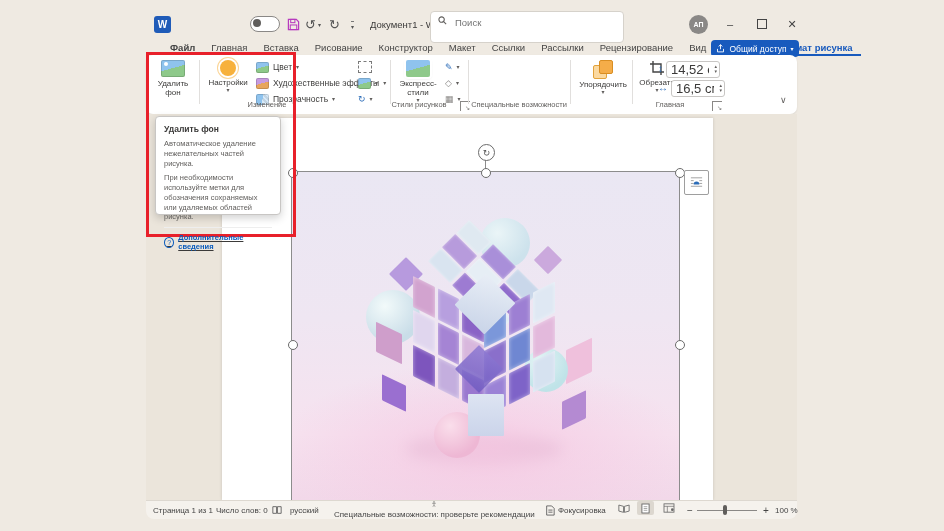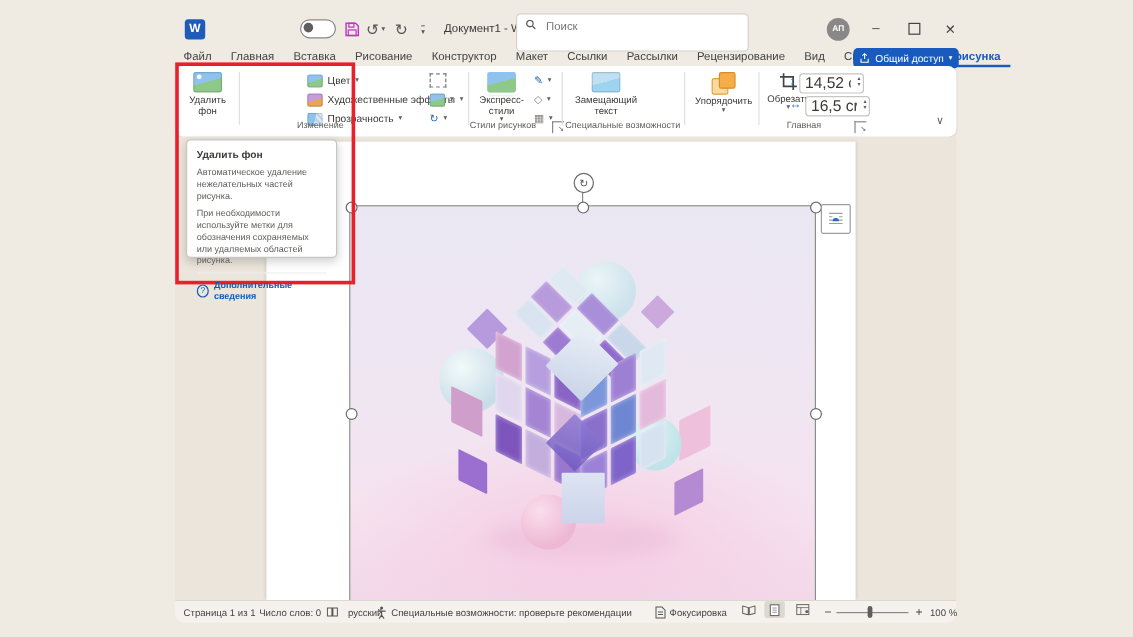--- a/index.html
+++ b/index.html
@@ -62,21 +62,21 @@
   .spinbox input{border:none;outline:none;width:38px;font-size:13px;padding-left:4px;background:transparent;
                  font-family:"Liberation Sans",sans-serif;color:#3b3a39;}
   .spinarrows{display:flex;flex-direction:column;font-size:5px;color:#605e5c;line-height:1;margin-left:auto;margin-right:2px;}
   .collapse-chevron{position:absolute;left:634px;top:40px;font-size:9px;color:#605e5c;}
   
   .redbox{left:146px;top:52px;width:144px;height:179px;border:3px solid #e8202a;pointer-events:none;z-index:40;}
   .tooltip{left:155px;top:116px;width:126px;height:99px;background:#fff;border:1px solid #c8c6c4;border-radius:4px;
            box-shadow:0 3px 8px rgba(0,0,0,.18);z-index:41;padding:7px 8px;box-sizing:border-box;}
   .tt-title{font-size:8.5px;font-weight:bold;color:#3b3a39;margin-bottom:5px;}
   .tt-body{font-size:7.5px;color:#605e5c;line-height:1.3;margin-bottom:5px;}
-  .tt-link{display:flex;align-items:center;gap:4px;border-top:1px solid #eee;padding-top:5px;}
+  .tt-link{display:flex;align-items:center;gap:4px;border-top:1px solid #eee;padding-top:5px;text-decoration:underline;}
   .tt-link .q{width:9px;height:9px;border-radius:50%;border:1px solid #0b5cbd;color:#0b5cbd;font-size:7px;
               display:flex;align-items:center;justify-content:center;}
   .tt-link span.lbl{font-size:7.5px;color:#0b5cbd;font-weight:bold;}
   
   .docarea{left:146px;top:114px;width:651px;height:386px;background:#ebe5db;overflow:hidden;}
   .page{position:absolute;left:76px;top:4px;width:491px;height:382px;background:#fff;box-shadow:0 0 3px rgba(0,0,0,.15);}
   .picture{position:absolute;left:70px;top:54px;width:387px;height:328px;outline:1px solid #8c8c8c;overflow:hidden;
            background:linear-gradient(180deg,#eae7f3 0%,#efe6f2 45%,#f6e2ef 80%,#f2d8e9 100%);}
   .picture::after{content:"";position:absolute;left:50%;bottom:-40px;width:420px;height:180px;transform:translateX(-50%);
            background:radial-gradient(ellipse at center,rgba(246,199,226,.8),rgba(246,199,226,0) 70%);}
@@ -156,21 +156,21 @@
       </div>
     <div class="tb-item winctl" style="left:608px;">
         <span class="maxbox"></span>
       </div>
     <div class="tb-item winctl" style="left:638px;">
         <span>✕</span>
       </div>
   </div>
 
   <div class="abs tabsrow">
-    <span class="rtab" style="margin-left:0;">Файл</span>
+    <span class="rtab" style="margin-left:17px;font-weight:bold;">Файл</span>
     <span class="rtab">Главная</span>
     <span class="rtab">Вставка</span>
     <span class="rtab">Рисование</span>
     <span class="rtab">Конструктор</span>
     <span class="rtab">Макет</span>
     <span class="rtab">Ссылки</span>
     <span class="rtab">Рассылки</span>
     <span class="rtab">Рецензирование</span>
     <span class="rtab">Вид</span>
     <span class="rtab">Справка</span>
@@ -186,20 +186,25 @@
   </div>
 
   <div class="abs ribbon">
 
     <div class="bigbtn" style="left:4px;width:46px;">
       <span class="bicon pic pic22 sun"></span>
       <span>Удалить фон</span>
     </div>
     <div class="rb-divider" style="left:53px;"></div>
 
+    <div class="bigbtn" style="left:57px;width:50px;">
+      <span class="bicon sunicon"></span>
+      <span>Настройки</span>
+      <span class="caret">▾</span>
+    </div>
 
     <div class="smallrow" style="left:110px;top:5px;">
       <span class="pic pic13"></span>
       <span>Цвет</span>
       <span class="caret">▾</span>
     </div>
     <div class="smallrow" style="left:110px;top:21px;">
       <span class="pic pic13 pic-art"></span>
       <span>Художественные эффекты</span>
       <span class="caret">▾</span>
@@ -241,24 +246,20 @@
     <div class="smallrow" style="left:299px;top:37px;">
         <span class="miniglyph" style="color:#8a8886;">▦</span>
         <span class="caret">▾</span>
       </div>
     <div class="grouplabel" style="left:238px;width:70px;">Стили рисунков</div>
     <div class="launcher" style="left:314px;">
         <span>↘</span>
       </div>
     <div class="rb-divider" style="left:322px;"></div>
 
-    <div class="bigbtn" style="left:330px;width:58px;">
-      <span class="bicon pic pic22" style="background:linear-gradient(165deg,#bfe0f2 48%,#9fd4ef 48%);"></span>
-      <span>Замещающий текст</span>
-    </div>
     <div class="grouplabel" style="left:318px;width:110px;">Специальные возможности</div>
     <div class="rb-divider" style="left:424px;"></div>
 
     <div class="bigbtn" style="left:432px;width:50px;">
       <span class="bicon arrico">
           <span class="b1"></span>
           <span class="b2"></span>
         </span>
       <span>Упорядочить</span>
       <span class="caret">▾</span>
@@ -387,21 +388,21 @@
 
   <div class="abs statusbar">
     <div class="sb-item" style="left:7px;">Страница 1 из 1</div>
     <div class="sb-item" style="left:70px;">Число слов: 0</div>
     <div class="sb-item" style="left:126px;">
       <svg width="10" height="10" viewBox="0 0 12 12">
           <path d="M1 2h4.5v8H1zM6.5 2H11v8H6.5z" fill="none" stroke="#555" stroke-width="1"></path>
         </svg>
     </div>
     <div class="sb-item" style="left:144px;">русский</div>
-    <div class="sb-item" style="left:167px;">
+    <div class="sb-item" style="left:188px;flex-direction:column;">
       <svg width="10" height="11" viewBox="0 0 12 13">
           <circle cx="6" cy="2" r="1.5" fill="#555"></circle>
           <path d="M2 5h8M6 5v4M6 9l-2.5 3.5M6 9l2.5 3.5" stroke="#555" stroke-width="1.1" fill="none"></path>
         </svg>
       <span>Специальные возможности: проверьте рекомендации</span>
     </div>
     <div class="sb-item" style="left:399px;">
       <svg width="10" height="11" viewBox="0 0 12 13">
           <path d="M2 1h6l3 3v8H2z" fill="none" stroke="#555" stroke-width="1"></path>
           <path d="M4 6h5M4 8.5h5" stroke="#555" stroke-width="1"></path>

